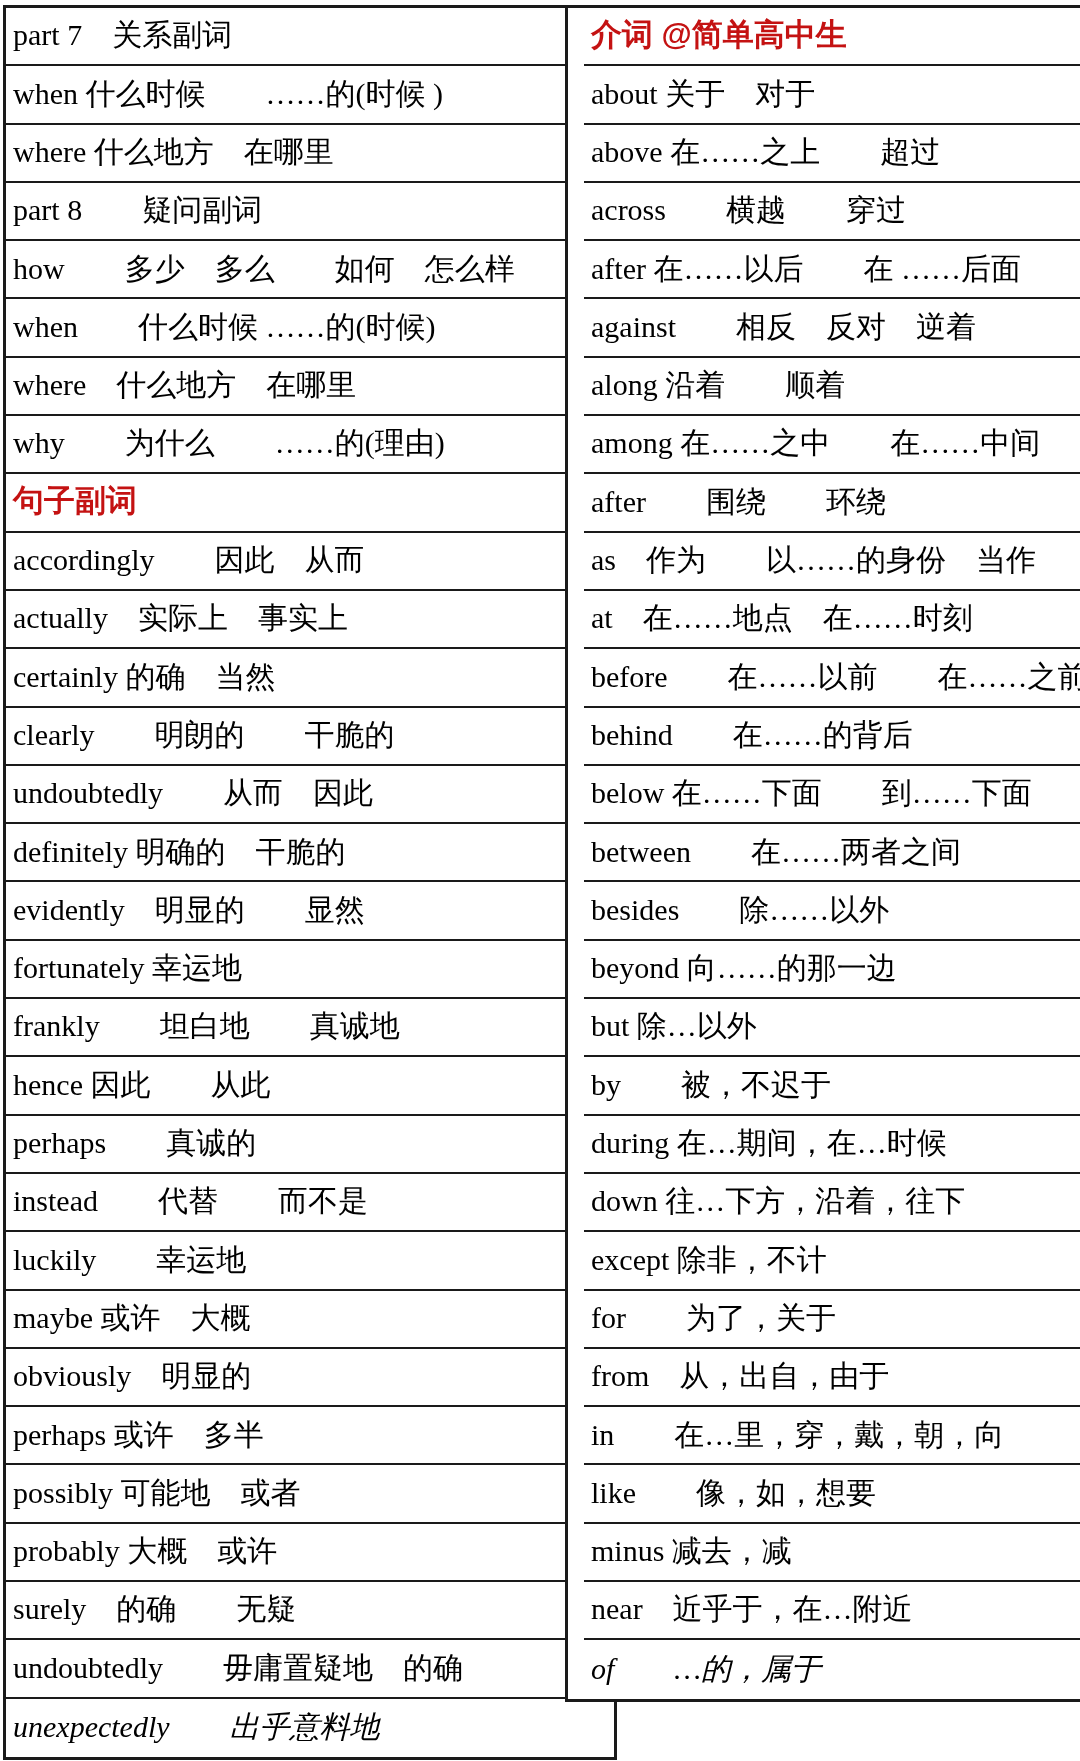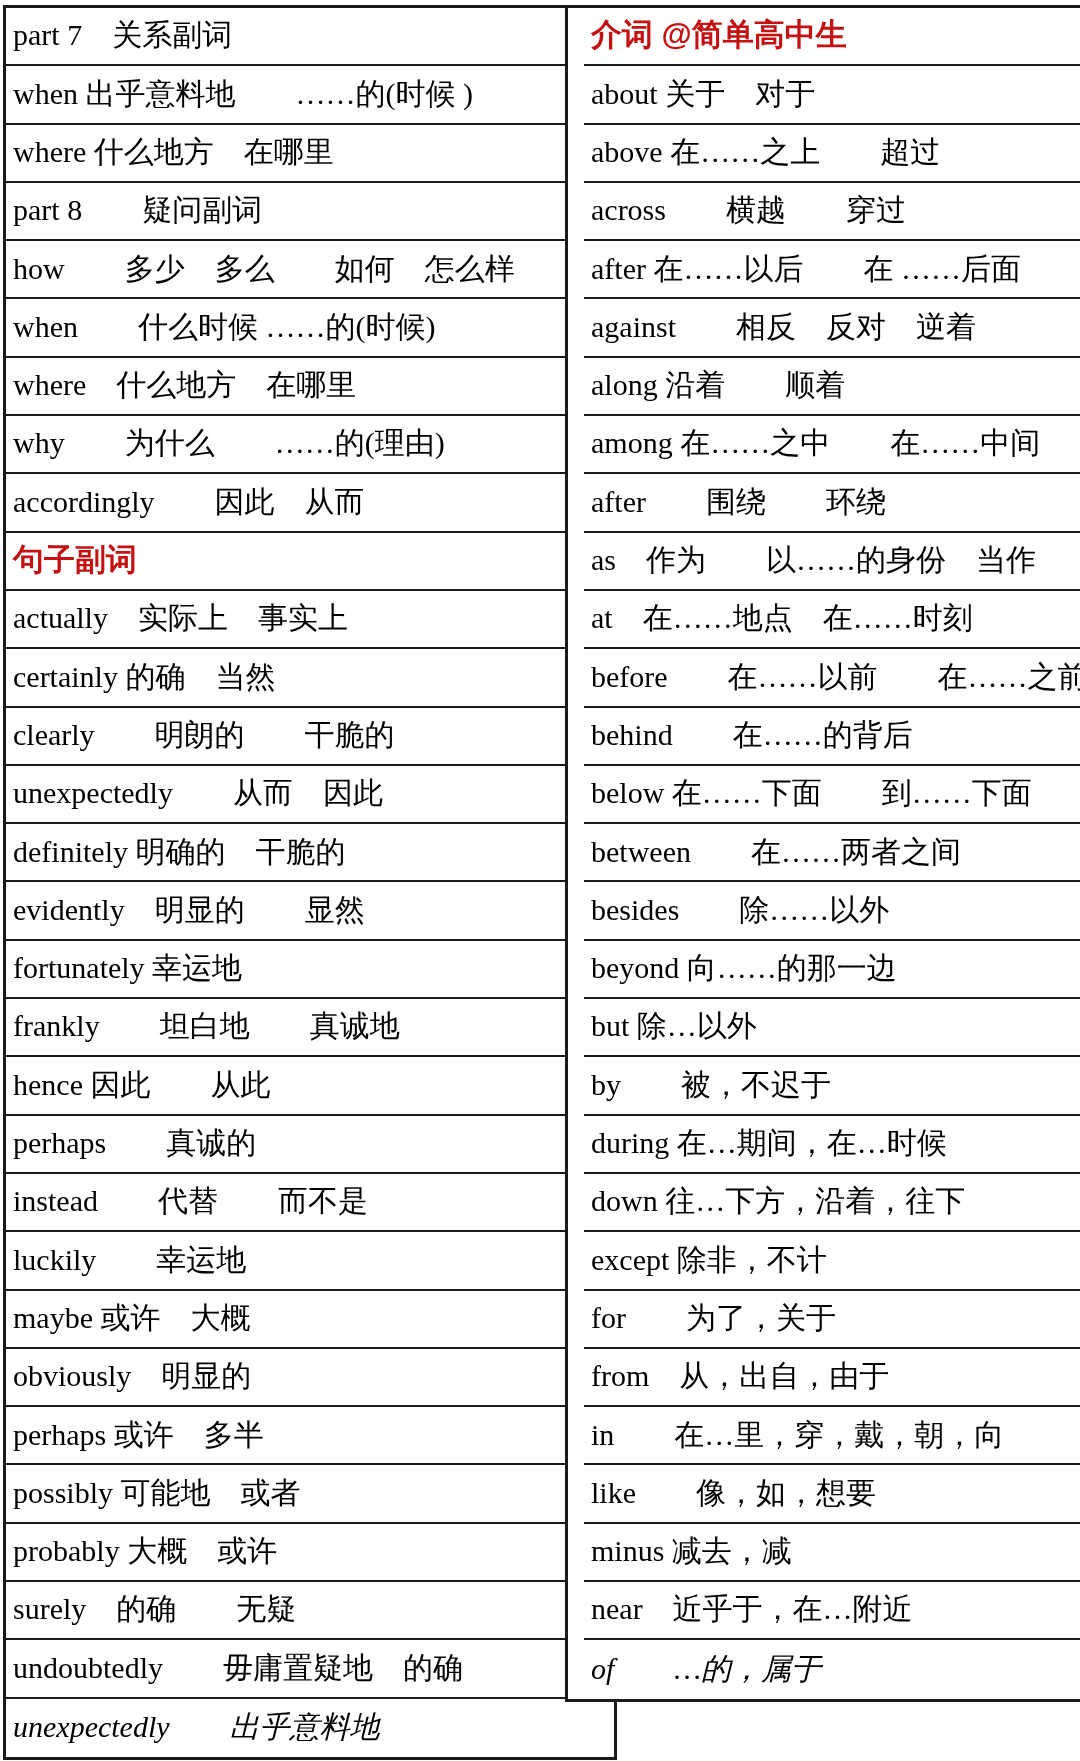--- a/index.html
+++ b/index.html
@@ -51,21 +51,21 @@
 
 <div>
 
   <div class="vocab-table left">
 
       <div class="row">
         <span>part 7　关系副词</span>
       </div>
 
       <div class="row">
-        <span>when 出乎意料地　　……的(时候 )</span>
+        <span>when 什么时候　　……的(时候 )</span>
       </div>
 
       <div class="row">
         <span>where 什么地方　在哪里</span>
       </div>
 
       <div class="row">
         <span>part 8　　疑问副词</span>
       </div>
 
@@ -76,44 +76,44 @@
       <div class="row">
         <span>when　　什么时候 ……的(时候)</span>
       </div>
 
       <div class="row">
         <span>where　什么地方　在哪里</span>
       </div>
 
       <div class="row">
         <span>why　　为什么　　……的(理由)</span>
-      </div>
-
-      <div class="row">
-        <span>accordingly　　因此　从而</span>
       </div>
 
       <div class="row header-row">
         <span>句子副词</span>
       </div>
 
       <div class="row">
+        <span>accordingly　　因此　从而</span>
+      </div>
+
+      <div class="row">
         <span>actually　实际上　事实上</span>
       </div>
 
       <div class="row">
         <span>certainly 的确　当然</span>
       </div>
 
       <div class="row">
         <span>clearly　　明朗的　　干脆的</span>
       </div>
 
       <div class="row">
-        <span>unexpectedly　　从而　因此</span>
+        <span>undoubtedly　　从而　因此</span>
       </div>
 
       <div class="row">
         <span>definitely 明确的　干脆的</span>
       </div>
 
       <div class="row">
         <span>evidently　明显的　　显然</span>
       </div>
 

